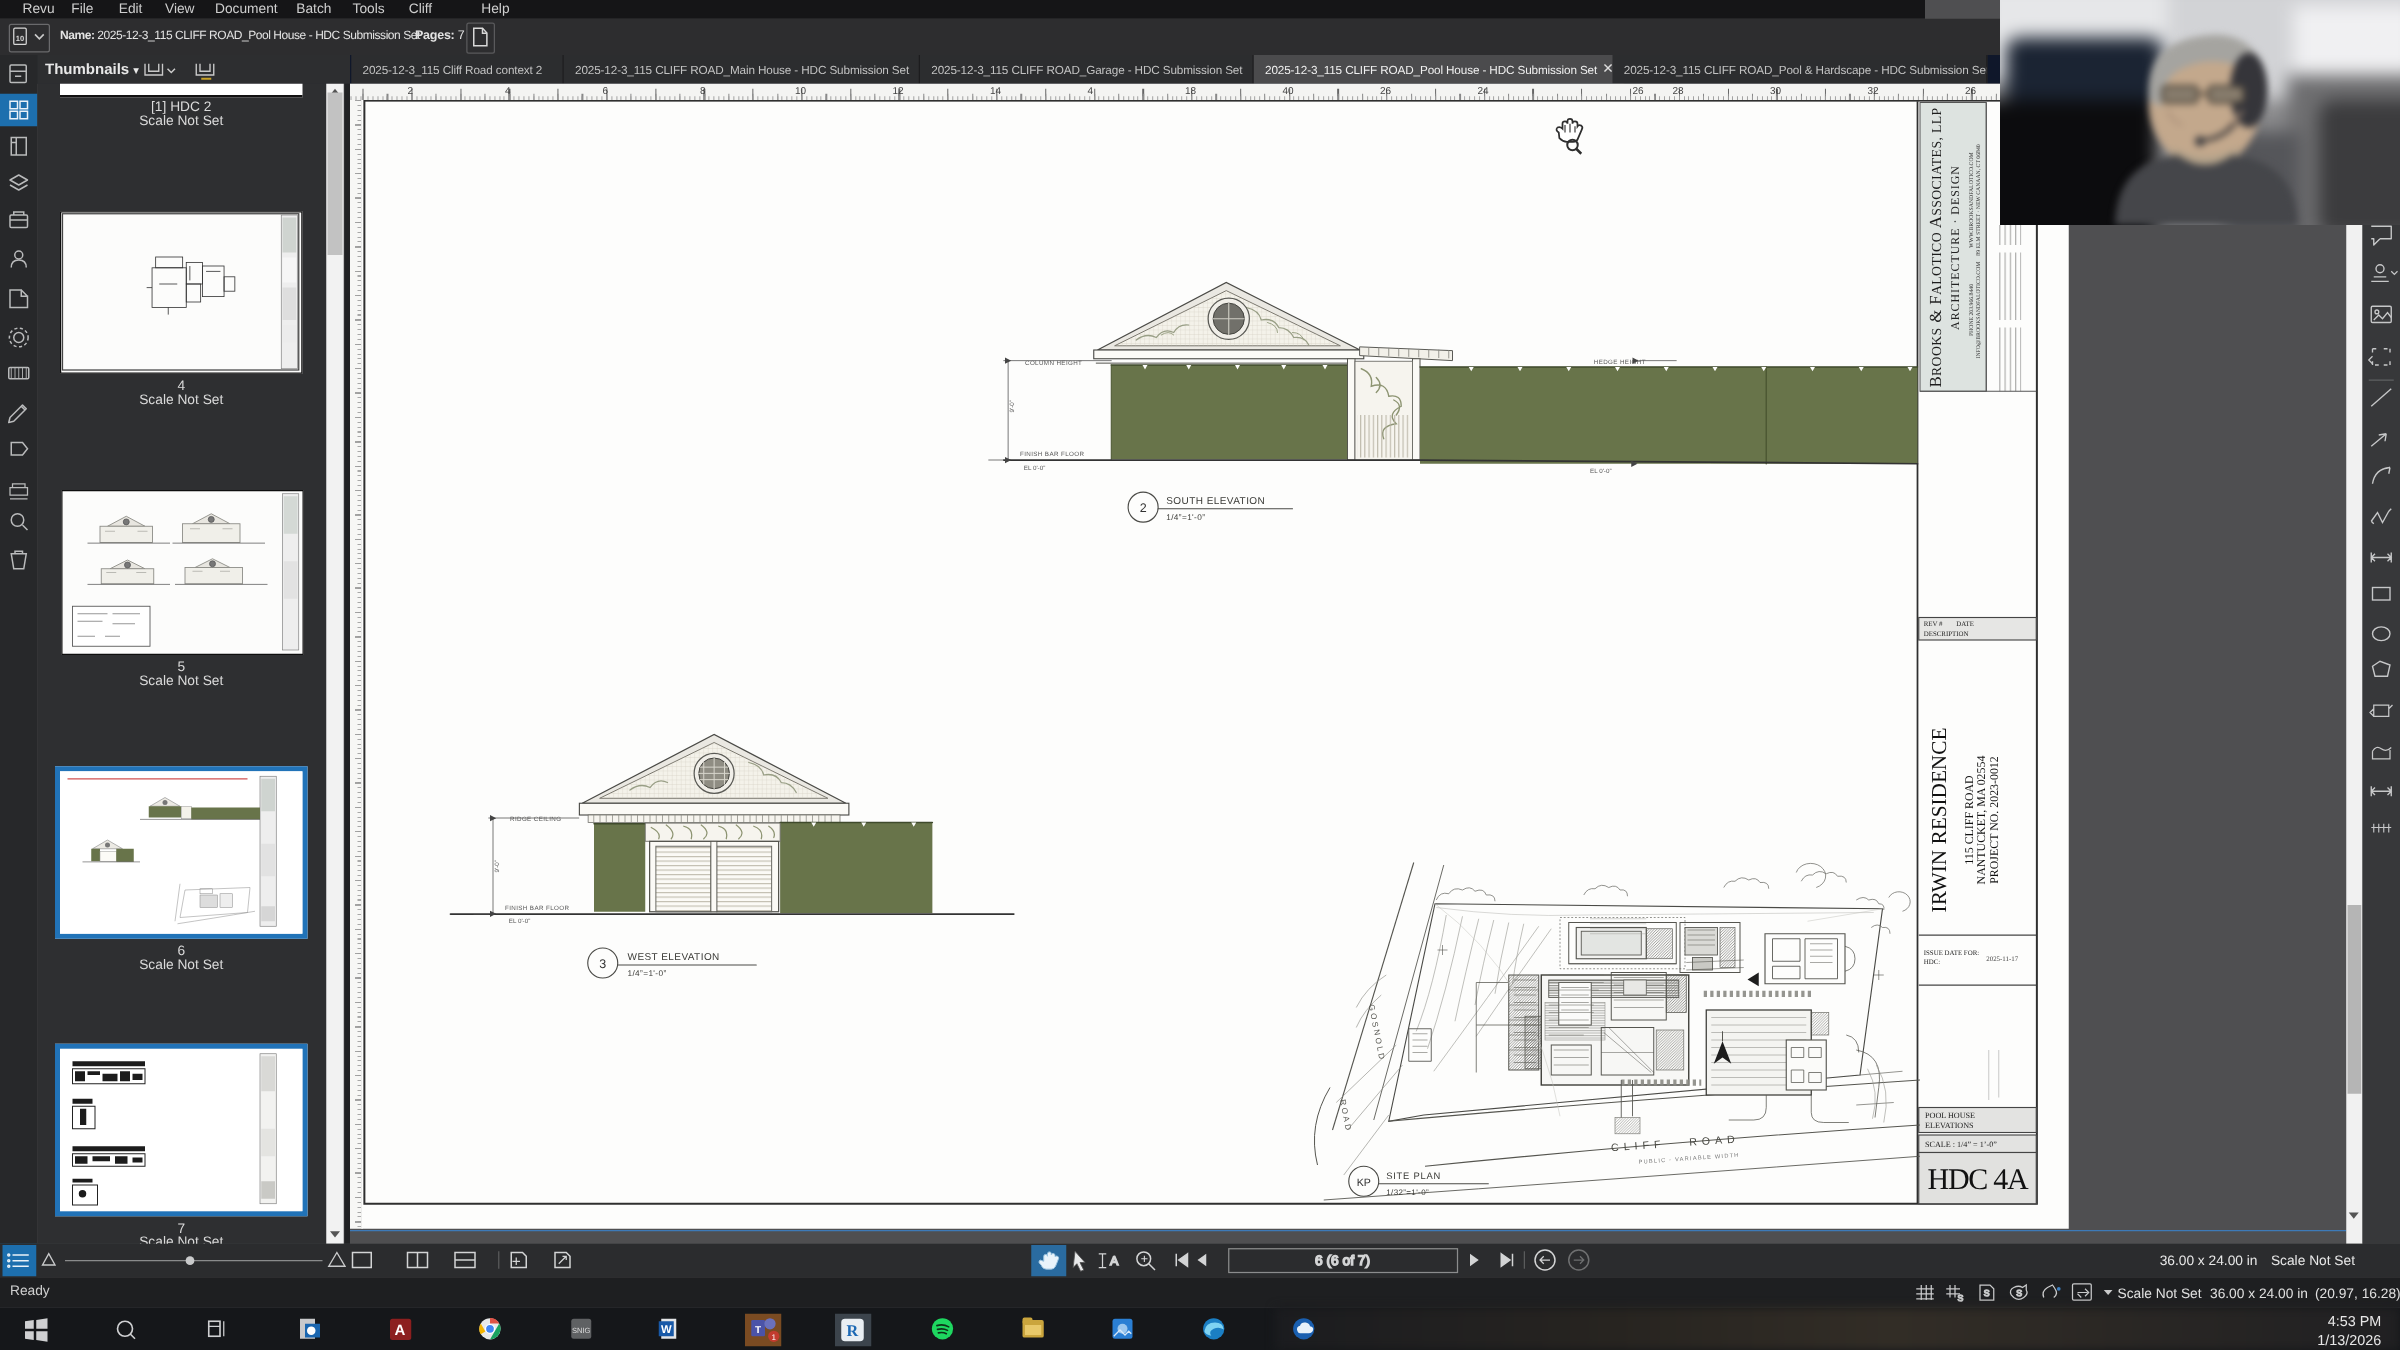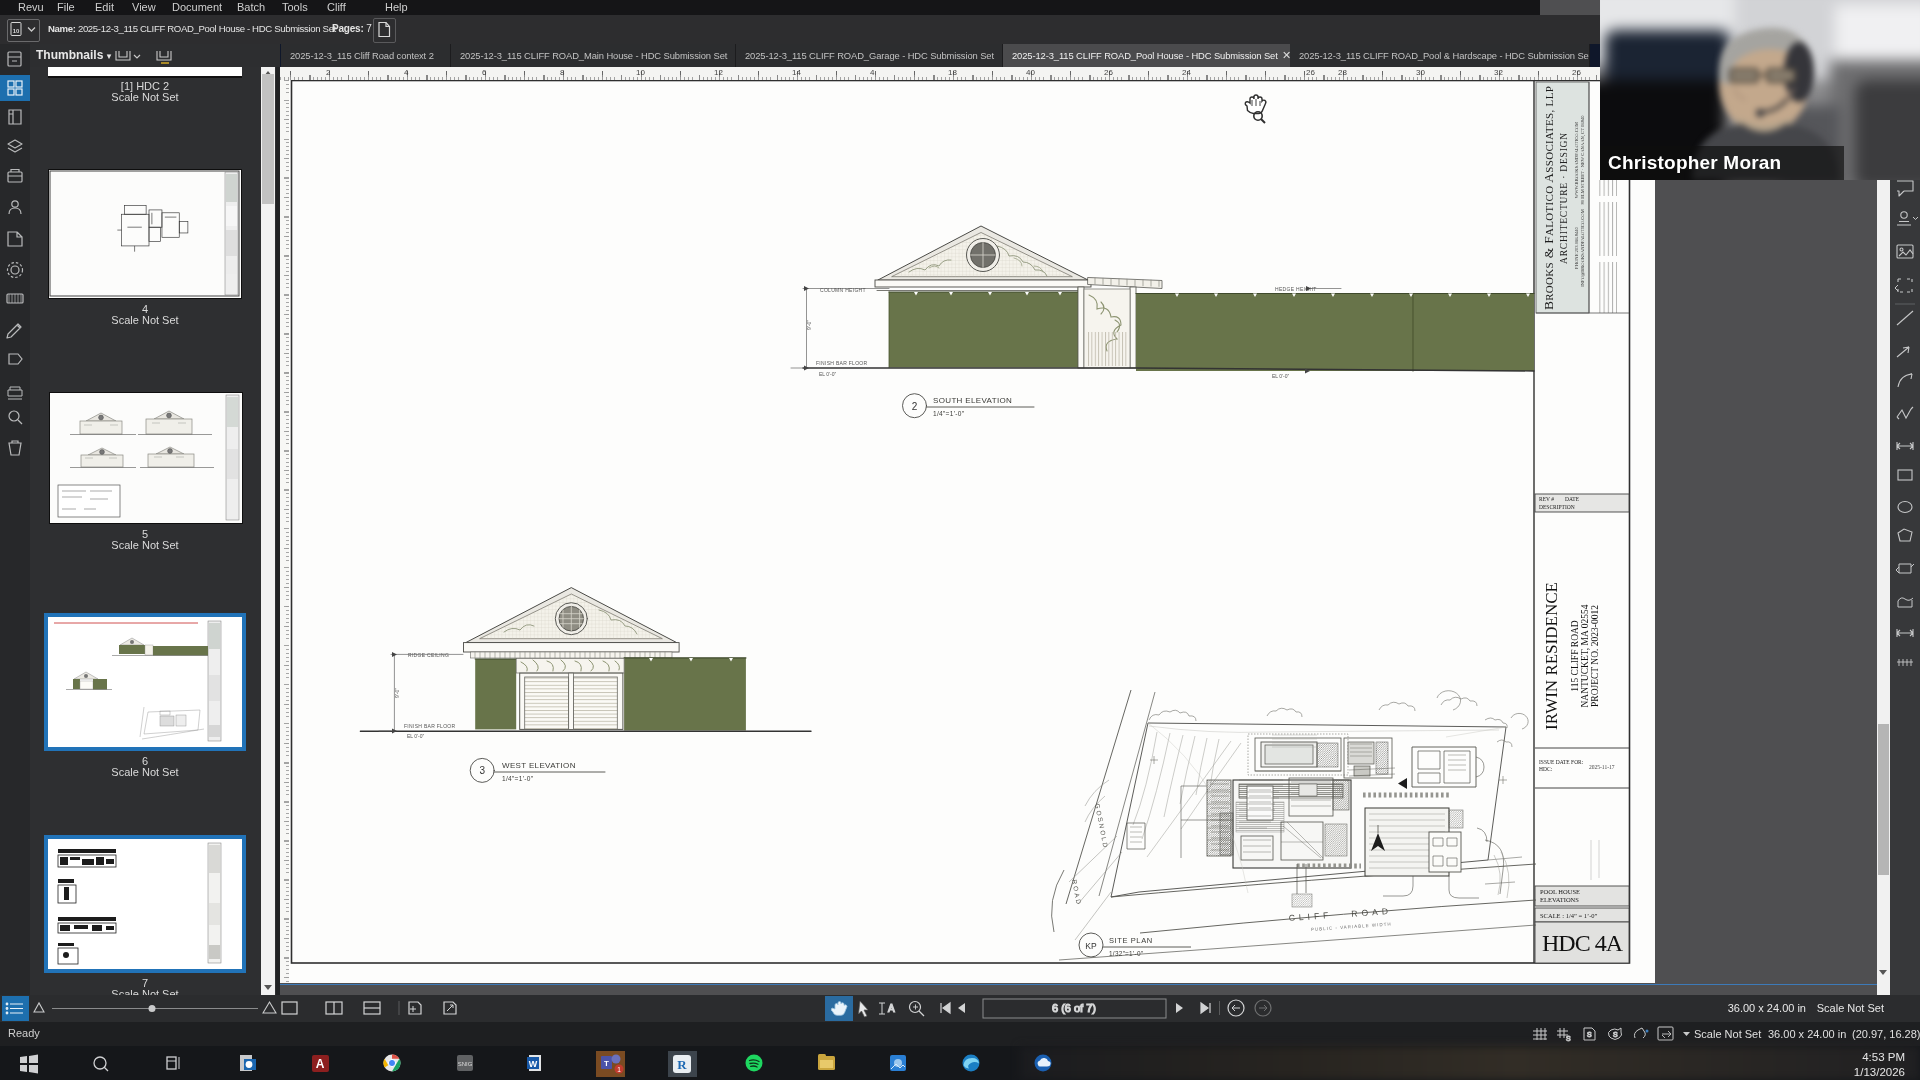--- a/index.html
+++ b/index.html
@@ -746,14 +746,13 @@
       <rect x="130" y="69" width="28" height="13" rx="3" fill="#887d6d" stroke="#4a4238" stroke-width="2"></rect>
       <rect x="167" y="69" width="28" height="13" rx="3" fill="#887d6d" stroke="#4a4238" stroke-width="2"></rect>
       <path d="M158 75 h9" stroke="#4a4238" stroke-width="2"></path>
       <path d="M138 118 q26 14 52 0 l4 14 h-60z" fill="#b3a28a"></path>
       <path d="M92 182 q0 -52 50 -58 q22 16 44 0 q52 6 52 58z" fill="#45464a"></path>
       <path d="M190 96 q-10 14 -26 16" stroke="#303034" stroke-width="3" fill="none"></path>
       <circle cx="160" cy="113" r="4" fill="#3a3a3e"></circle>
       <path d="M134 88 q4 10 12 12 M194 88 q-4 10 -12 12" stroke="#ab907a" stroke-width="2" fill="none"></path>
     </svg>
   </div>
-  <div class="abs" id="videoname">Christopher Moran</div>
 </div>
 
 </body></html>

